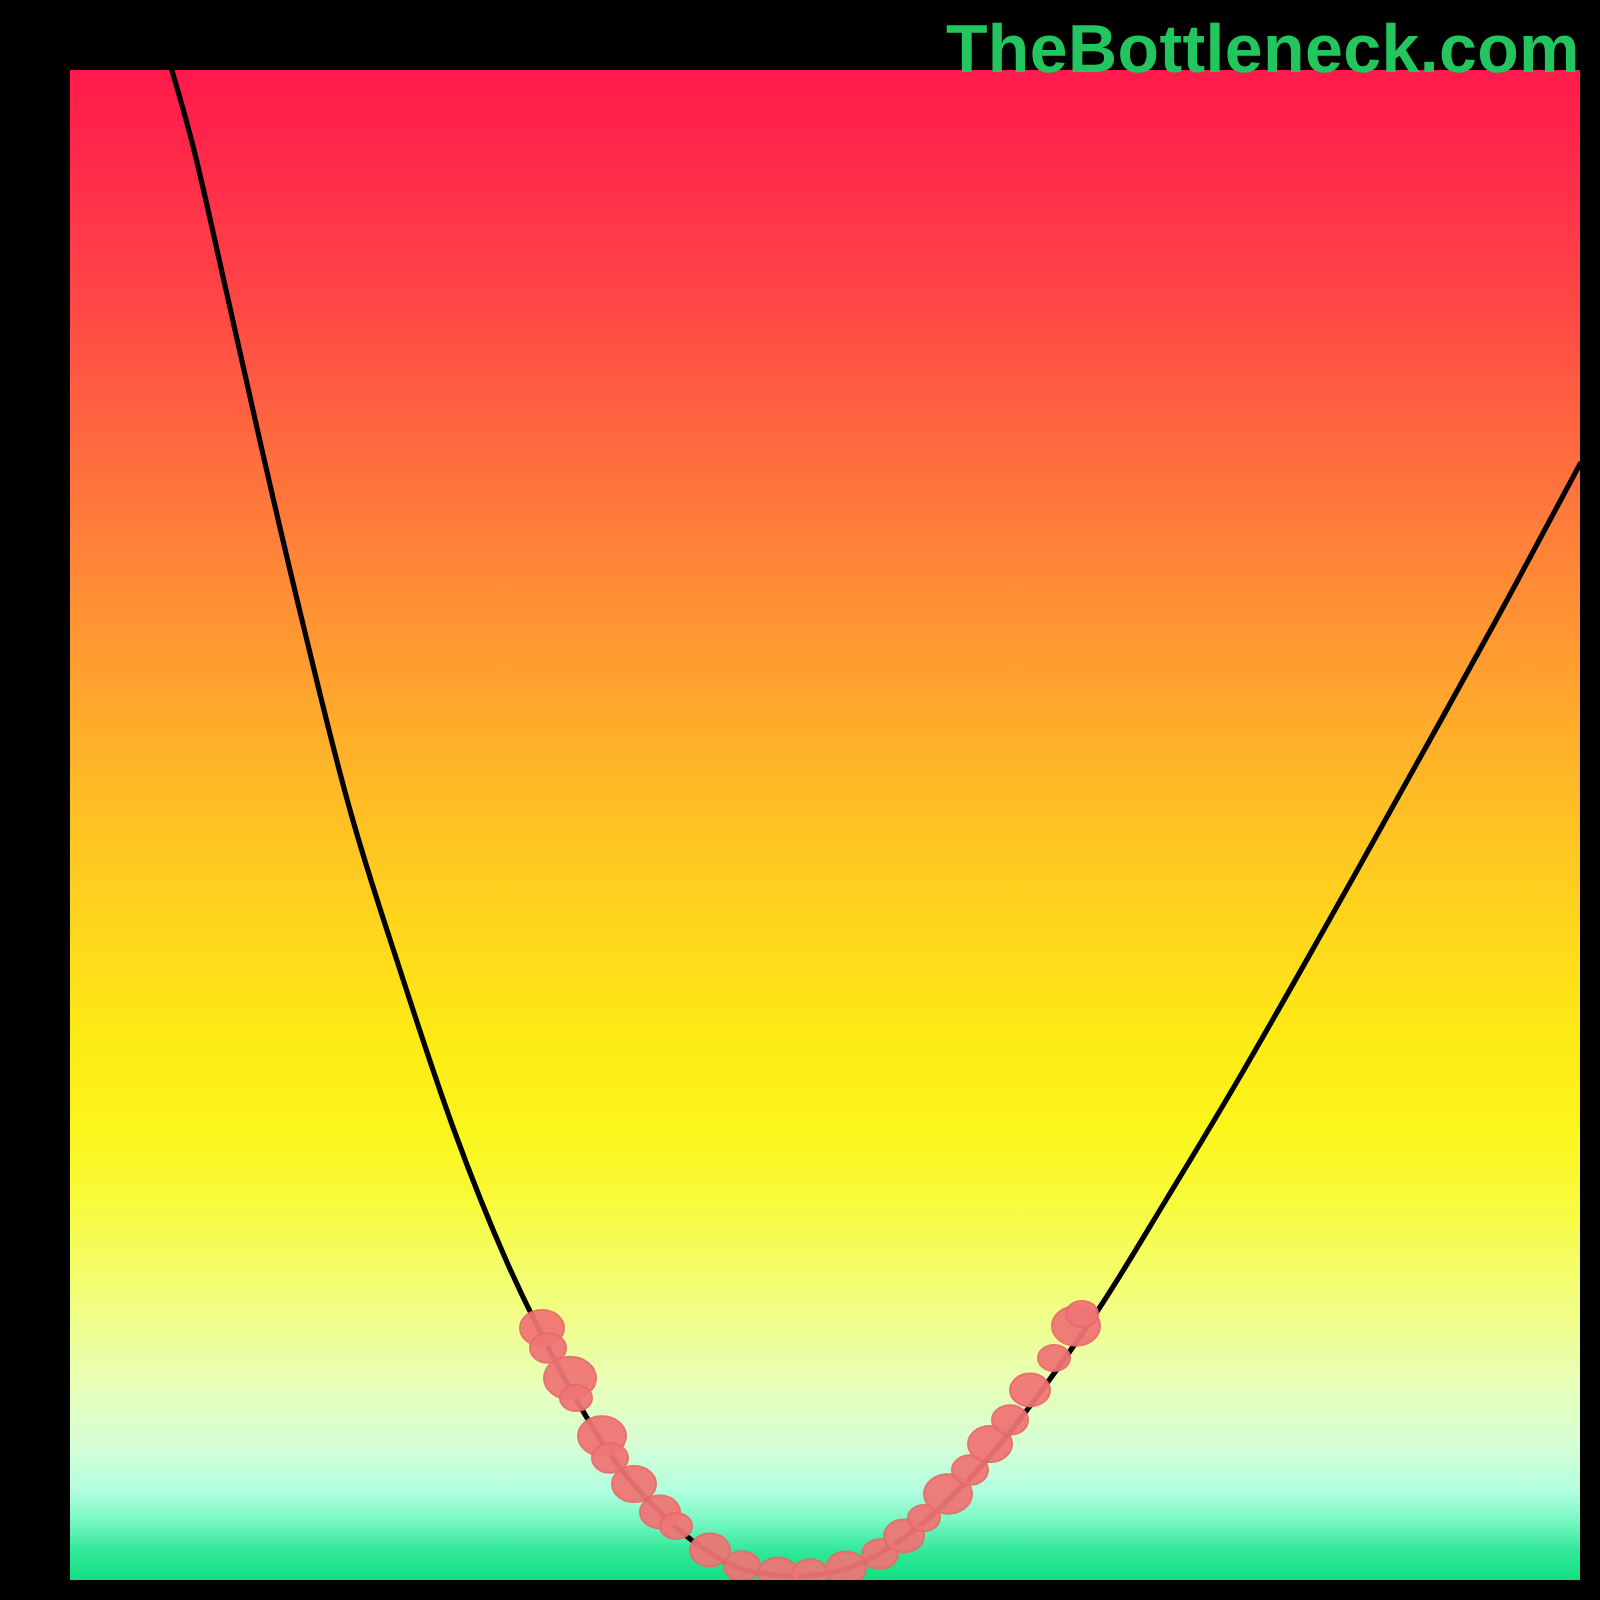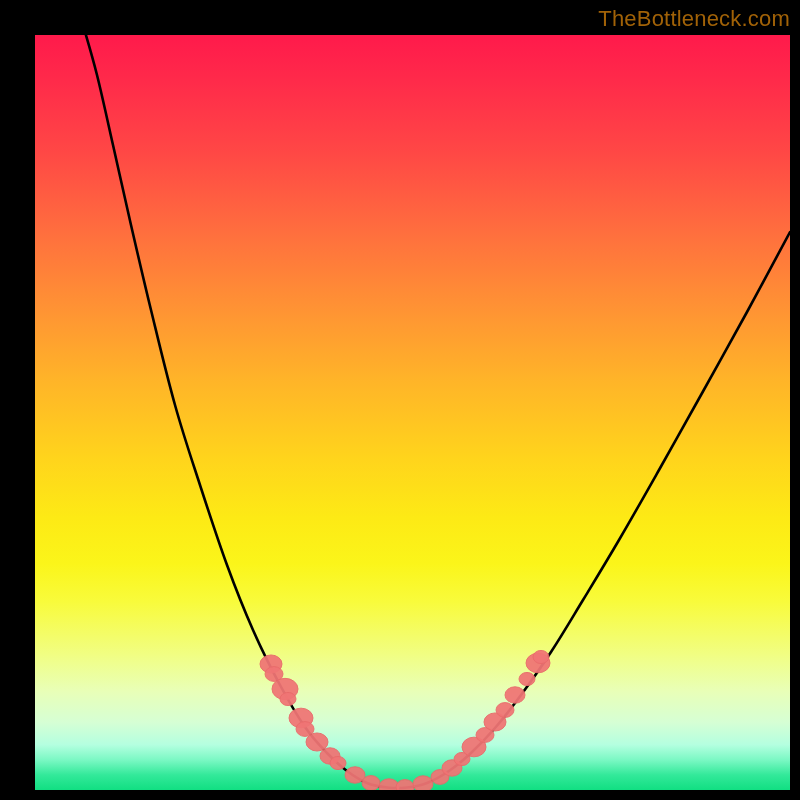--- a/index.html
+++ b/index.html
@@ -51,23 +51,23 @@
       #b4ffe0 94%,
       #7bf8c4 96%,
       #33e99a 98%,
       #11df82 100%
     );
   }
   .watermark {
     position: absolute;
     top: 6px;
     right: 10px;
-    color: #a16207;
-    font-size: 22px;
-    font-weight: 400;
+    color: #22c55e;
+    font-size: 34px;
+    font-weight: 700;
     letter-spacing: 0.2px;
     user-select: none;
   }
   svg.curve {
     position: absolute;
     left: 0;
     top: 0;
     width: 100%;
     height: 100%;
   }

